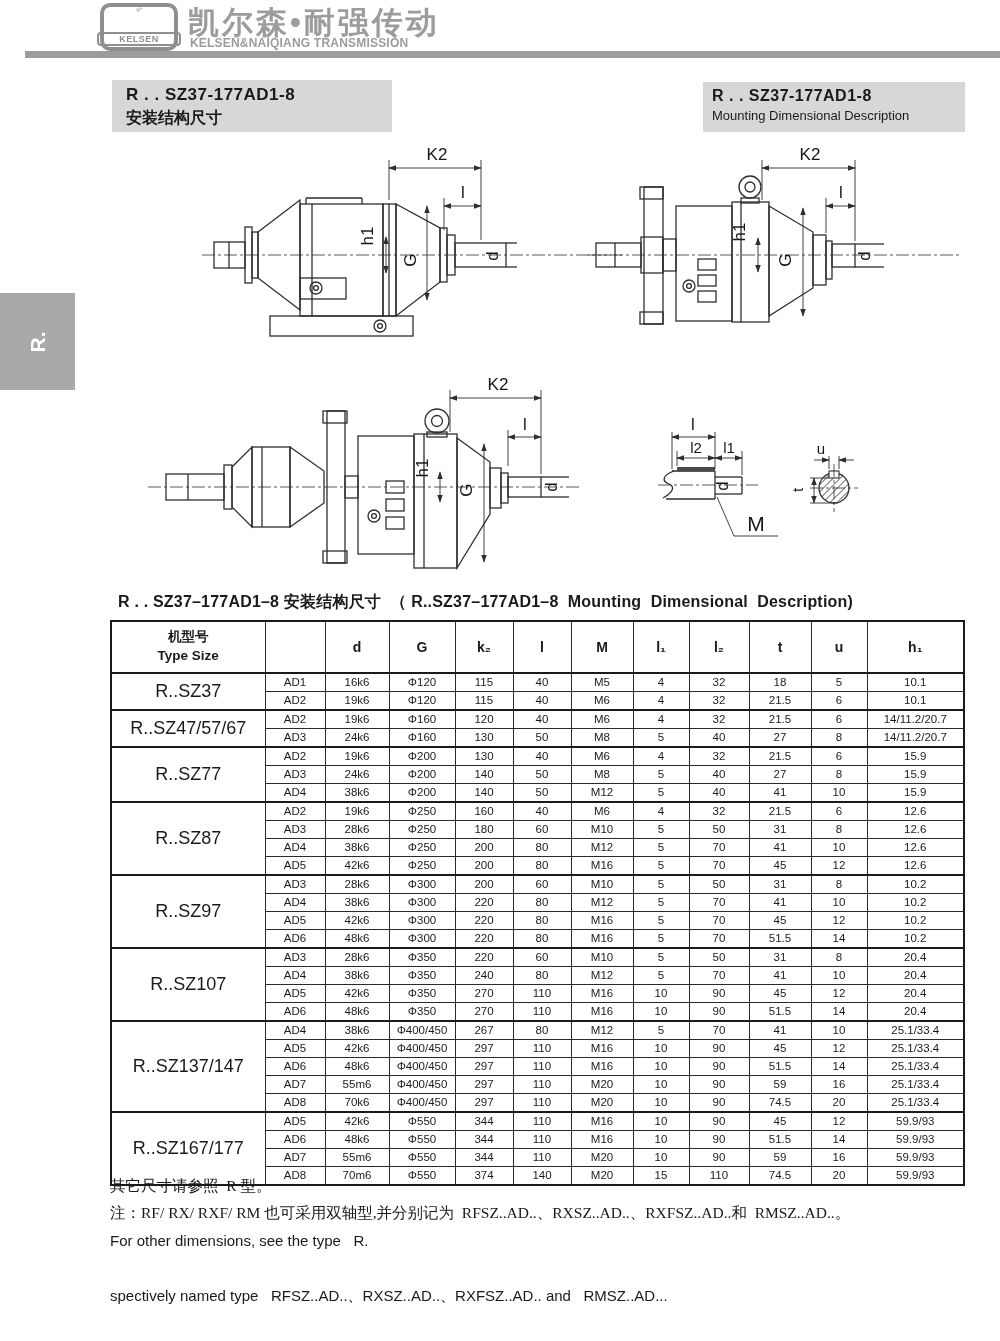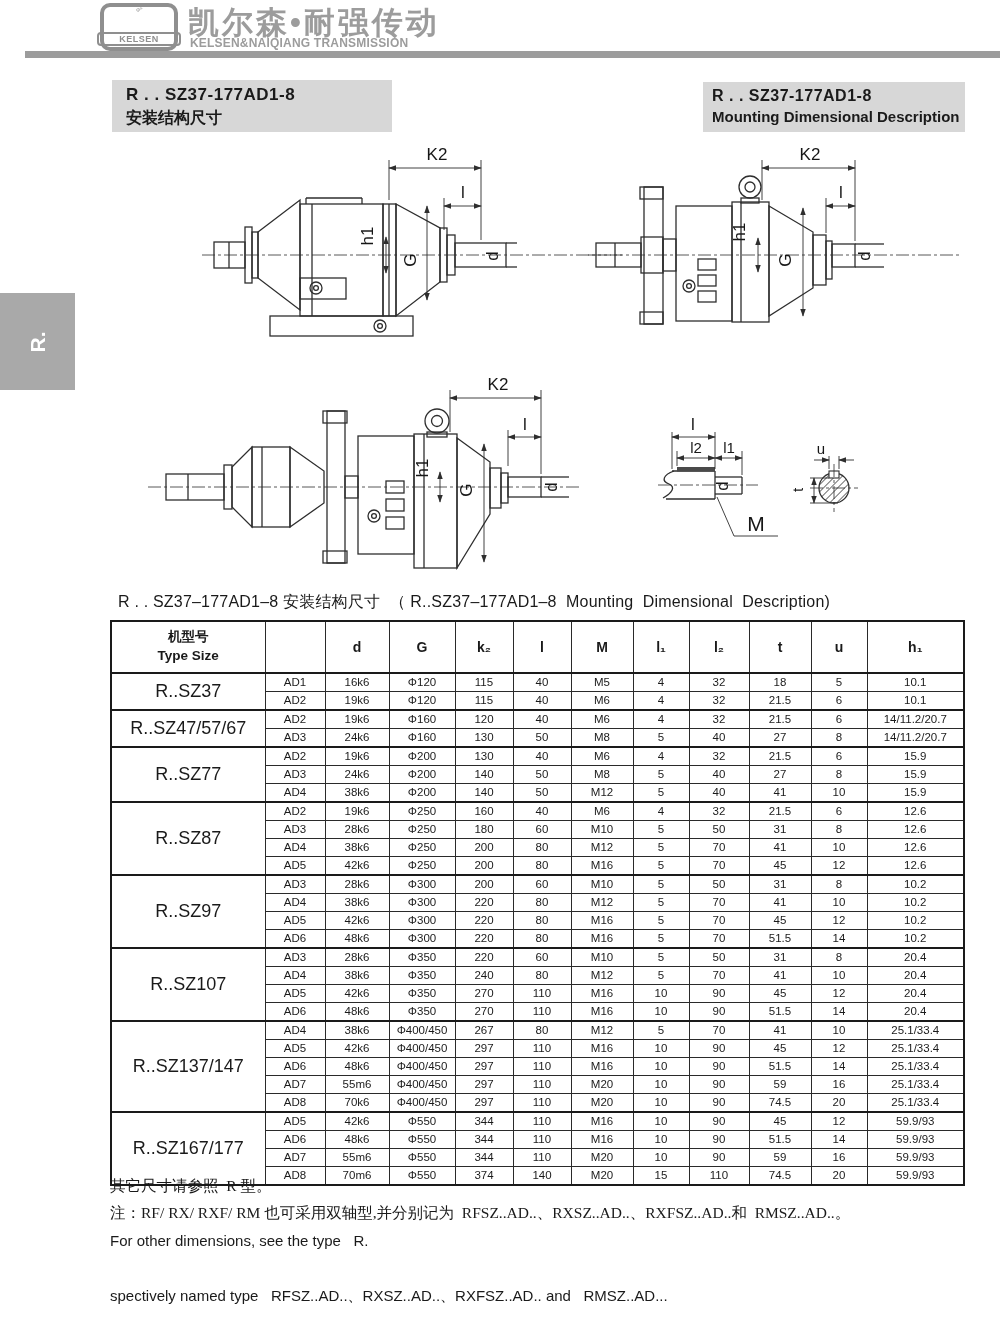--- a/index.html
+++ b/index.html
@@ -23,34 +23,34 @@
             display:flex;align-items:center;justify-content:center;}
   .side-tab-label{color:#ffffff;font-size:21px;font-weight:bold;transform:rotate(-90deg);}
 
   
   .title-box{position:absolute;background:#d7d7d7;box-sizing:border-box;}
   .title-box-left{left:112px;top:80px;width:280px;height:52px;padding:5px 0 0 14px;}
   .title-box-left .tb-line1{font-size:17px;font-weight:bold;letter-spacing:.5px;}
   .title-box-left .tb-line2{font-size:16px;font-weight:bold;margin-top:3px;}
   .title-box-right{left:703px;top:82px;width:262px;height:50px;padding:5px 0 0 9px;}
   .title-box-right .tb-line1{font-size:16px;font-weight:bold;letter-spacing:.5px;}
-  .title-box-right .tb-line2{font-size:15px;font-weight:bold;margin-top:3px;}
+  .title-box-right .tb-line2{font-size:13px;font-weight:normal;margin-top:3px;}
 
   
   .drawings{position:absolute;left:110px;top:140px;width:860px;height:455px;}
   .ol{fill:none;stroke:#2e2e2e;stroke-width:1.3;stroke-linejoin:miter;}
   .olf{fill:#4a4a4a;stroke:none;}
   .cl{fill:none;stroke:#2e2e2e;stroke-width:.8;stroke-dasharray:13 3 3 3;}
   .dim{fill:none;stroke:#2e2e2e;stroke-width:.9;}
   .dtxt{font-family:"Liberation Sans","DejaVu Sans",sans-serif;font-size:17px;fill:#161616;}
   .dtxt-sm{font-family:"Liberation Sans","DejaVu Sans",sans-serif;font-size:15px;fill:#161616;}
   .dtxt-lg{font-family:"Liberation Sans","DejaVu Sans",sans-serif;font-size:21px;fill:#161616;}
 
   
-  .table-title{position:absolute;left:118px;top:592px;font-size:16px;font-weight:normal;
+  .table-title{position:absolute;left:118px;top:592px;font-size:16px;font-weight:bold;
                white-space:pre;letter-spacing:.2px;}
   .spec-table{position:absolute;left:110px;top:620px;width:853px;border-collapse:collapse;
               table-layout:fixed;border:2px solid #1a1a1a;}
   .spec-table th,.spec-table td{border:1px solid #2a2a2a;text-align:center;padding:0;overflow:hidden;}
   .spec-table thead th{height:50px;font-size:14px;font-weight:bold;}
   .th-type div{font-size:13.5px;line-height:1.4;font-weight:bold;}
   .spec-table tbody td{height:17px;font-size:11.5px;line-height:17px;white-space:nowrap;}
   .spec-table td.type-cell{font-size:18px;}
   .spec-table tr.group-start td{border-top:2px solid #1a1a1a;}
 

